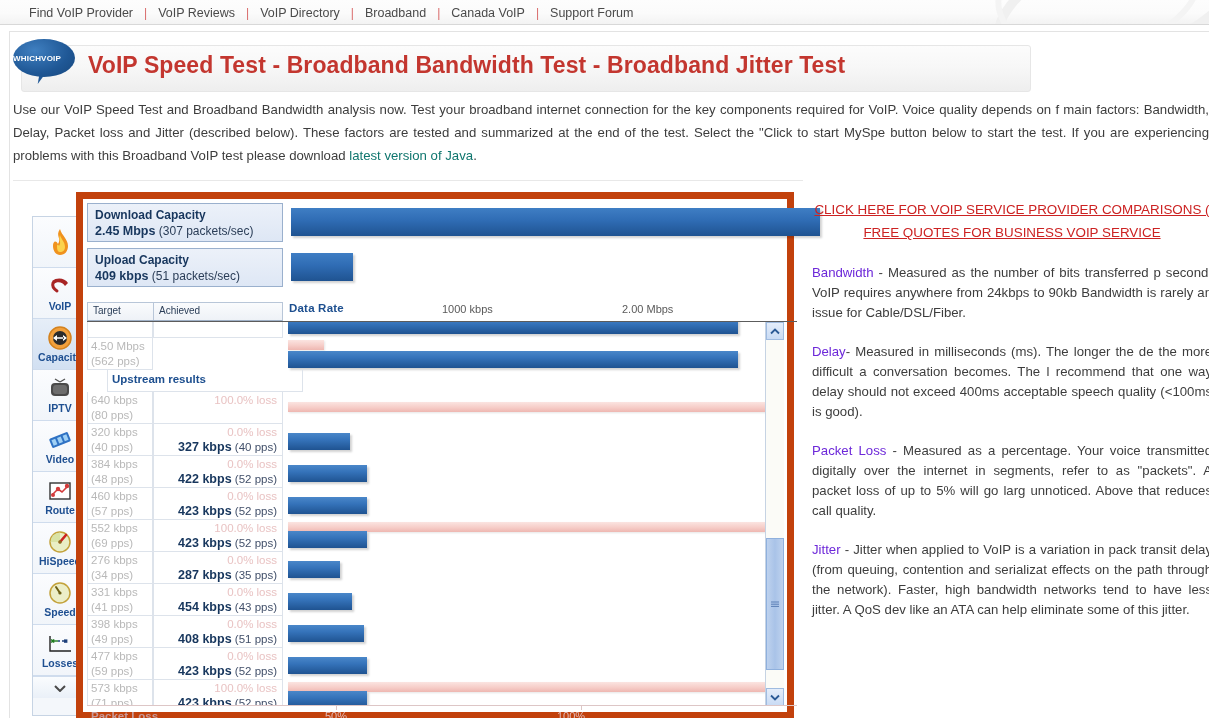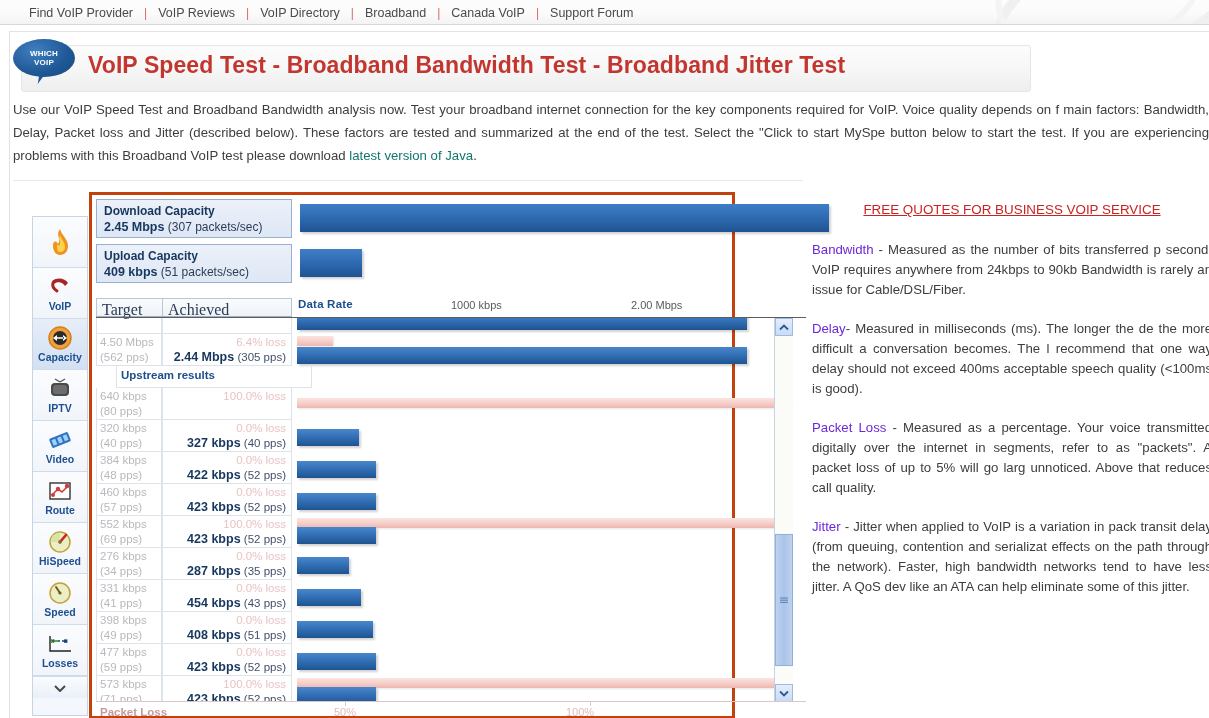--- a/index.html
+++ b/index.html
@@ -56,21 +56,21 @@
     background: linear-gradient(to bottom, #fcfcfc 0%, #f7f7f7 48%, #eeeeee 100%);
     border: 1px solid #e6e6e6; border-radius: 3px;
   }
   #logo {
     position: absolute; left: 13px; top: 39px; width: 62px; height: 46px; z-index: 5;
   }
   #logo .bubble {
     position: absolute; left: 0; top: 0; width: 62px; height: 38px;
     background: radial-gradient(ellipse at 35% 30%, #3f7fc0 0%, #1f5795 60%, #17477c 100%);
     border-radius: 50%;
-    display: flex; flex-direction: column; align-items: center; justify-content: center;
+    display: flex; flex-direction: row; align-items: center; 
   }
   #logo .bubble .l1 { color: #fff; font-size: 8px; font-weight: bold; line-height: 9px; letter-spacing: .2px; }
   #logo .bubble .l2 { color: #fff; font-size: 8px; font-weight: bold; line-height: 9px; letter-spacing: .2px; }
   #logo .tail {
     position: absolute; left: 26px; top: 30px;
     width: 0; height: 0;
     border-left: 8px solid #1f5795;
     border-bottom: 16px solid transparent;
     border-right: 3px solid transparent;
     transform: rotate(10deg);
@@ -117,22 +117,22 @@
   .sb-scroll {
     width: 54px; height: 22px;
     background: linear-gradient(to bottom, #fafcfe 0%, #eaf0f8 100%);
     display: flex; align-items: center; justify-content: center;
     border-top: 1px solid #cfdced;
     cursor: pointer;
   }
 
   
   #resultsbox {
-    position: absolute; left: 76px; top: 11px; width: 646px; height: 527px;
-    border: 3px solid #c2410c;
+    position: absolute; left: 63px; top: 11px; width: 718px; height: 527px;
+    border: 7px solid #c2410c;
     background: #fff;
   }
 
   
   .cap-row { position: absolute; left: 4px; }
   .cap-box {
     position: absolute; left: 0; top: 0; width: 196px; height: 39px;
     background: linear-gradient(to bottom, #ecf1f9 0%, #dee7f5 100%);
     border: 1px solid #9ab0cd;
     padding: 3px 7px 0 7px;
@@ -147,21 +147,21 @@
     box-shadow: 2px 2px 2px rgba(0,0,0,.18);
   }
 
   
   #tblhead {
     position: absolute; left: 4px; top: 103px; width: 196px; height: 19px;
     border: 1px solid #b8c6d8; border-bottom: 1px solid #9fb0c6;
     background: linear-gradient(to bottom, #fafbfd 0%, #eef2f7 100%);
     display: flex;
   }
-  #tblhead .th { font-size: 16px; color: #2a3d57; padding: 2px 5px 0 5px; font-family: Liberation Serif, serif; }
+  #tblhead .th { font-size: 10px; color: #2a3d57; padding: 2px 5px 0 5px; }
   #tblhead .th.a { width: 66px; border-right: 1px solid #b8c6d8; }
   #datarate-label {
     position: absolute; left: 206px; top: 103px;
     font-size: 11.5px; font-weight: bold; color: #1d4f8f; letter-spacing: .2px;
   }
   .axis-tick-top {
     position: absolute; top: 104px; font-size: 11px; color: #5a5a5a;
   }
 
   
@@ -463,27 +463,20 @@
           </div>
         </div>
         <div class="bar-blue" style="left:201px; top:11px; width:450px;"></div>
       </div>
 
       <div class="drow" style="top:16px;">
         <div class="cellT">
           <div class="t-main">4.50 Mbps</div>
           <div class="t-sub">(562 pps)</div>
         </div>
-        <div class="cellA">
-          <div class="a-loss">6.4% loss</div>
-          <div class="a-ach">
-            <b>2.44 Mbps</b>
-            <span class="pp">(305 pps)</span>
-          </div>
-        </div>
         <div class="bar-pink" style="left:201px; top:2px; width:36px;"></div>
         <div class="bar-blue" style="left:201px; top:13px; width:450px;"></div>
       </div>
 
       <div class="sect-row" style="top:48px;">
         <div class="lbl">Upstream results</div>
       </div>
 
       <div class="drow" style="top:70px;">
         <div class="cellT">
@@ -663,20 +656,21 @@
       <div class="lbl">Packet Loss</div>
       <div class="tk" style="left:238px;">50%</div>
       <div class="tk" style="left:470px;">100%</div>
     </div>
 
   </div>
 </div>
 
 <div id="rightcol">
   <div id="promo">
+    <a>CLICK HERE FOR VOIP SERVICE PROVIDER COMPARISONS (</a>
     <a class="l2">FREE QUOTES FOR BUSINESS VOIP SERVICE</a>
   </div>
 
   <div class="infopara">
     <span class="kw">Bandwidth</span><span> - Measured as the number of bits transferred p second. VoIP requires anywhere from 24kbps to 90kb Bandwidth is rarely an issue for Cable/DSL/Fiber.</span>
   </div>
 
   <div class="infopara">
     <span class="kw">Delay</span><span>- Measured in milliseconds (ms). The longer the de the more difficult a conversation becomes. The l recommend that one way delay should not exceed 400ms acceptable speech quality (&lt;100ms is good).</span>
   </div>

